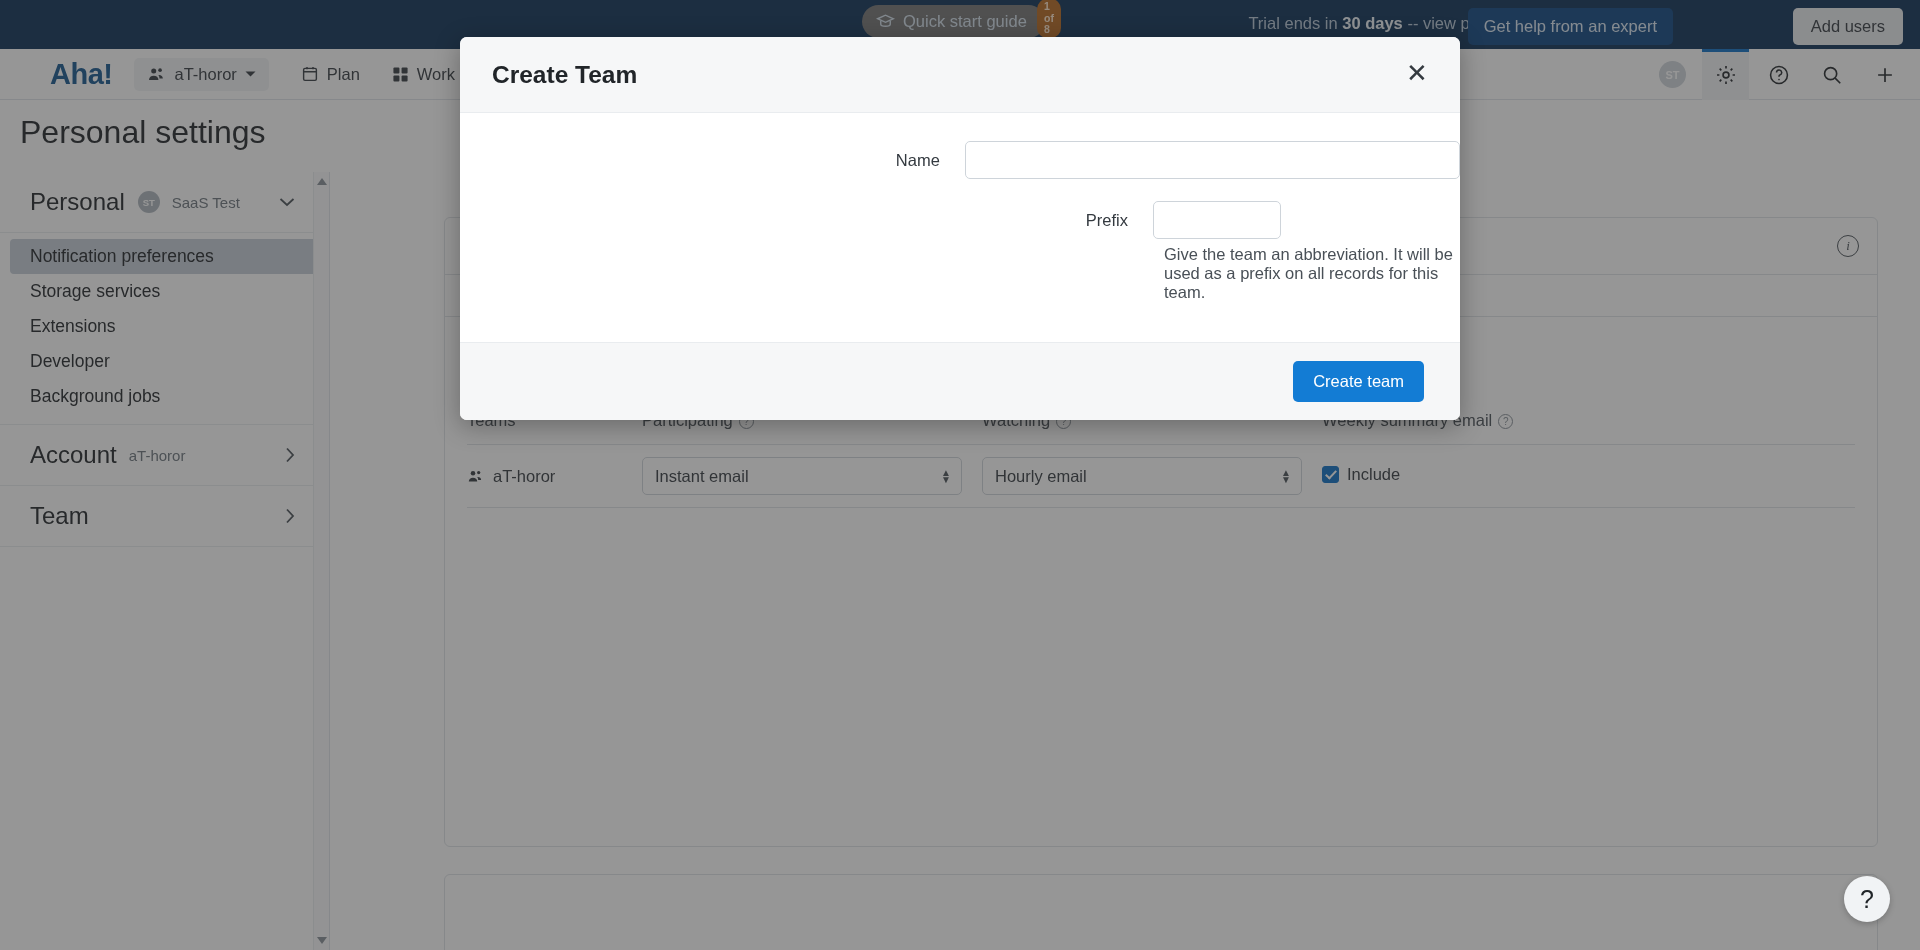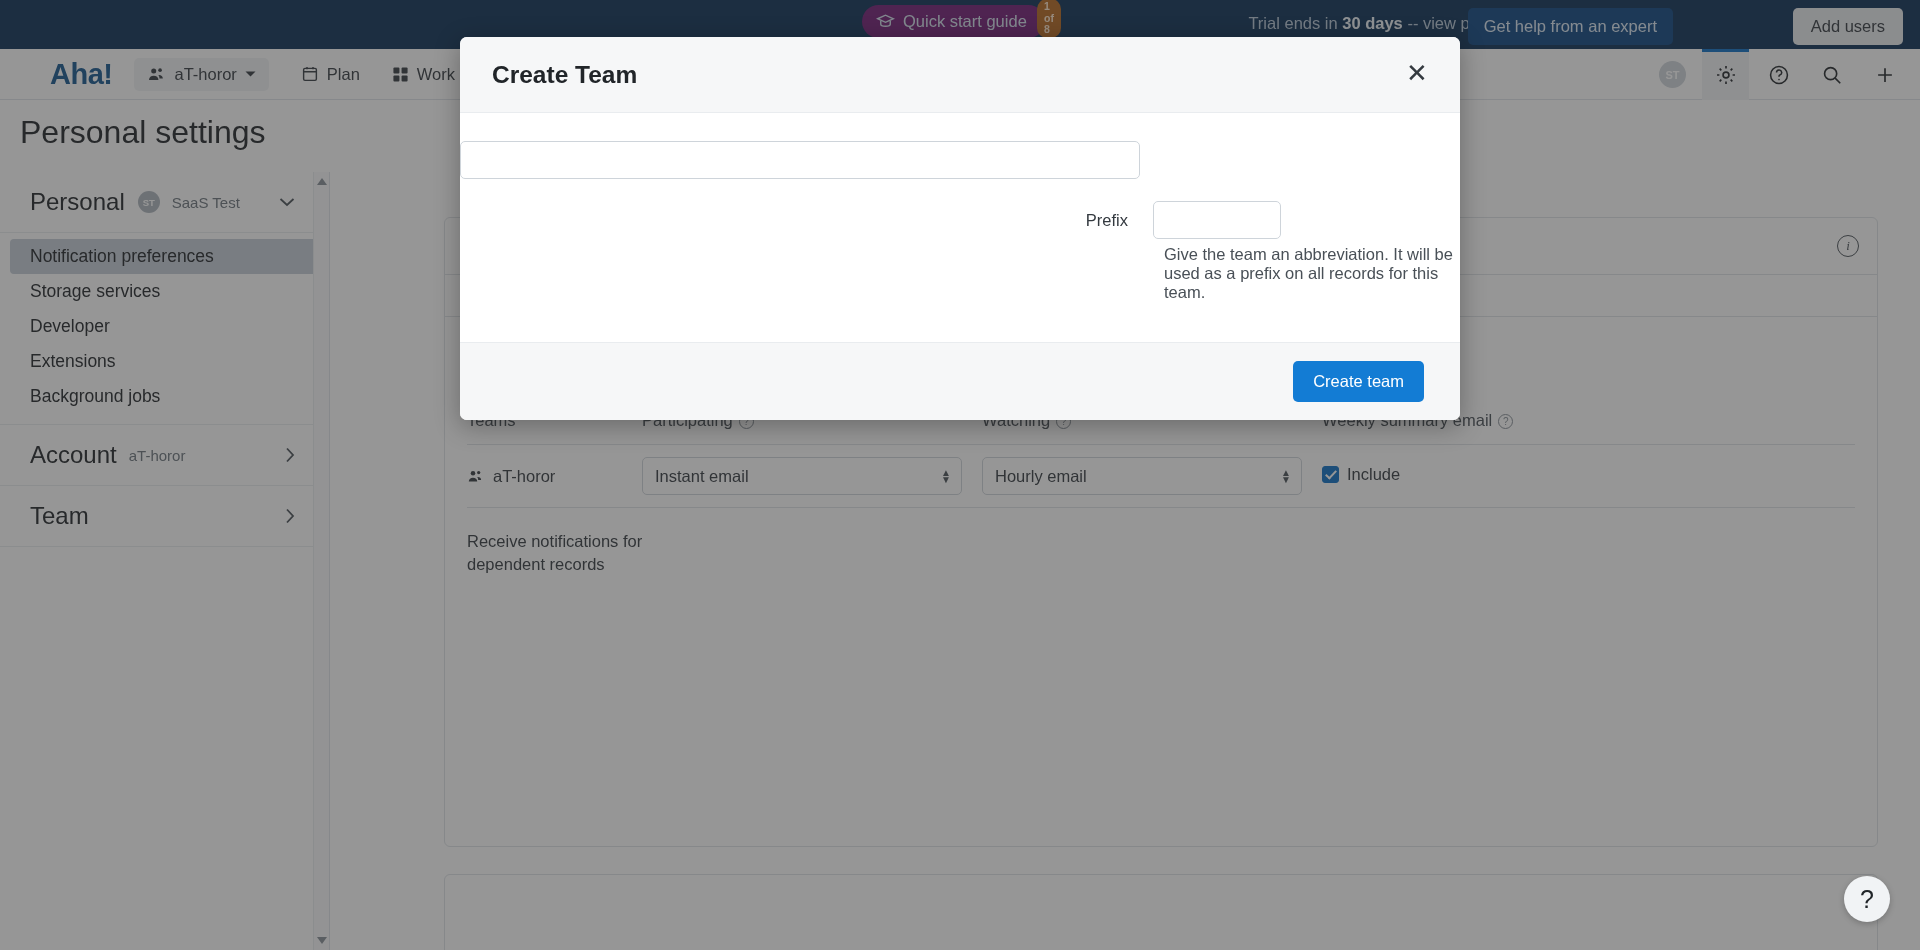--- a/index.html
+++ b/index.html
@@ -24,21 +24,21 @@
     position: absolute; top: 0; left: 0; width: 1920px; height: 49px;
     background: #0a2e54;
     display: flex; align-items: center;
   }
   .qs-wrap {
     position: absolute; left: 862px; top: 5px;
     display: flex; align-items: center;
   }
   .qs-btn {
     display: flex; align-items: flex-start; gap: 8px;
-    background: #701a75; border-radius: 18px;
+    background: #737373; border-radius: 18px;
     padding: 7px 18px 7px 14px;
     color: #d5e2ee; font-size: 16.5px; white-space: nowrap;
   }
   .qs-badge {
     position: absolute; left: 175px; top: -6px;
     background: #b5661f; color: #ffe7cd;
     font-size: 10.5px; font-weight: bold;
     border-radius: 10px; padding: 2px 7px;
     line-height: 1.1;
   }
@@ -456,22 +456,22 @@
         <span class="sb-caret">
           <svg width="16" height="10" viewBox="0 0 16 10" fill="none" stroke="#495057" stroke-width="1.8">
               <path d="M1.5 2 L8 8 L14.5 2"></path>
             </svg>
         </span>
       </div>
 
       <div class="sb-list">
         <div class="sb-item selected">Notification preferences</div>
         <div class="sb-item">Storage services</div>
+        <div class="sb-item">Extensions</div>
         <div class="sb-item">Developer</div>
-        <div class="sb-item">Extensions</div>
         <div class="sb-item">Background jobs</div>
       </div>
 
       <div class="sb-section" style="border-top:1px solid #e9ecef;">
         <span class="sb-title">Account</span>
         <span class="sb-sub">aT-horor</span>
         <span class="sb-caret">
           <svg width="10" height="16" viewBox="0 0 10 16" fill="none" stroke="#495057" stroke-width="1.8">
               <path d="M2 1.5 L8 8 L2 14.5"></path>
             </svg>
@@ -565,41 +565,41 @@
                 <span style="display:inline-flex;align-items:center;gap:8px;">
                   <span class="cbx checked"></span>
                   <span>Include</span>
                 </span>
               </td>
             </tr>
           </tbody>
         </table>
 
         <div class="dep-row">
-          <div class="dep-label">Receive notifications for dependent records</div>
         </div>
 
       </div>
 
       <div class="card2"></div>
     </div>
 
     <div class="help-fab">?</div>
   </div>
 
   <div id="dimmer"></div>
 
   <div class="modal">
     <div class="modal-head">
       <div class="modal-title">Create Team</div>
       <div class="modal-close">✕</div>
     </div>
 
     <div class="modal-body">
       <div class="form-row">
+        <div class="form-label">Name</div>
         <input class="inp name" type="text" value="" placeholder="" style="">
       </div>
 
       <div class="form-row" style="margin-bottom:6px;">
         <div class="form-label">Prefix</div>
         <input class="inp prefix" type="text" value="" placeholder="" style="">
       </div>
 
       <div class="form-hint">Give the team an abbreviation. It will be used as a prefix on all records for this team.</div>
     </div>

